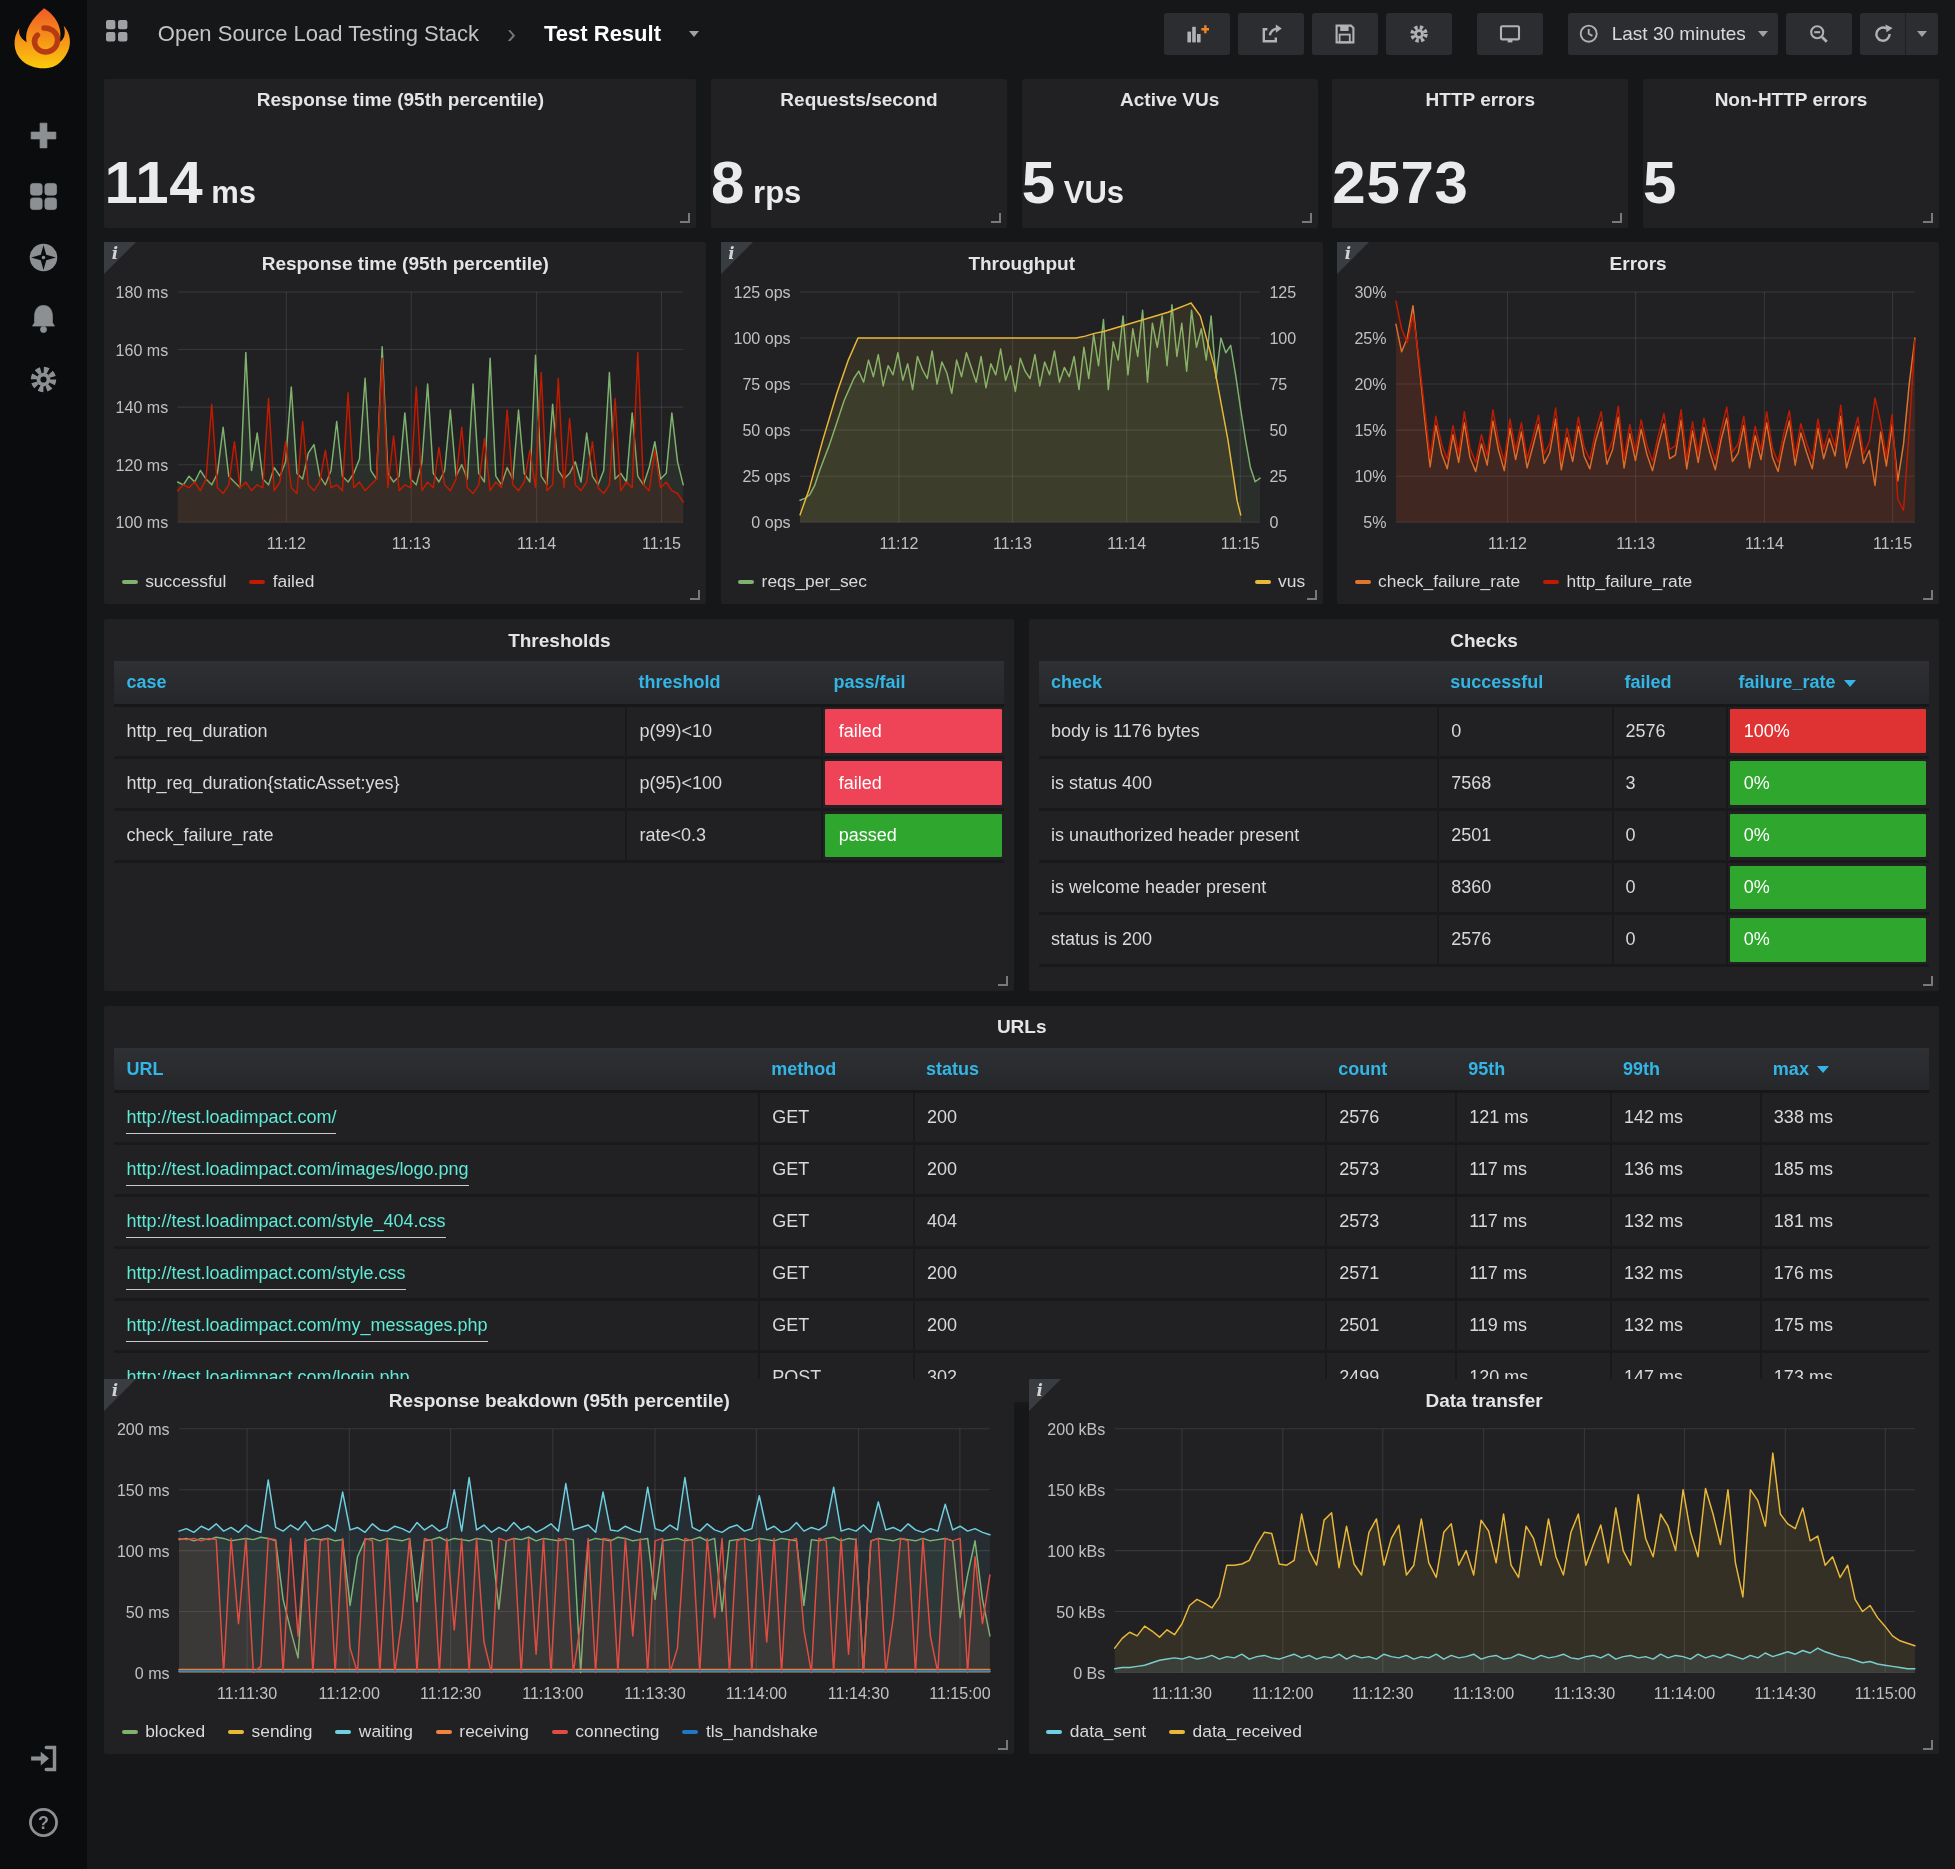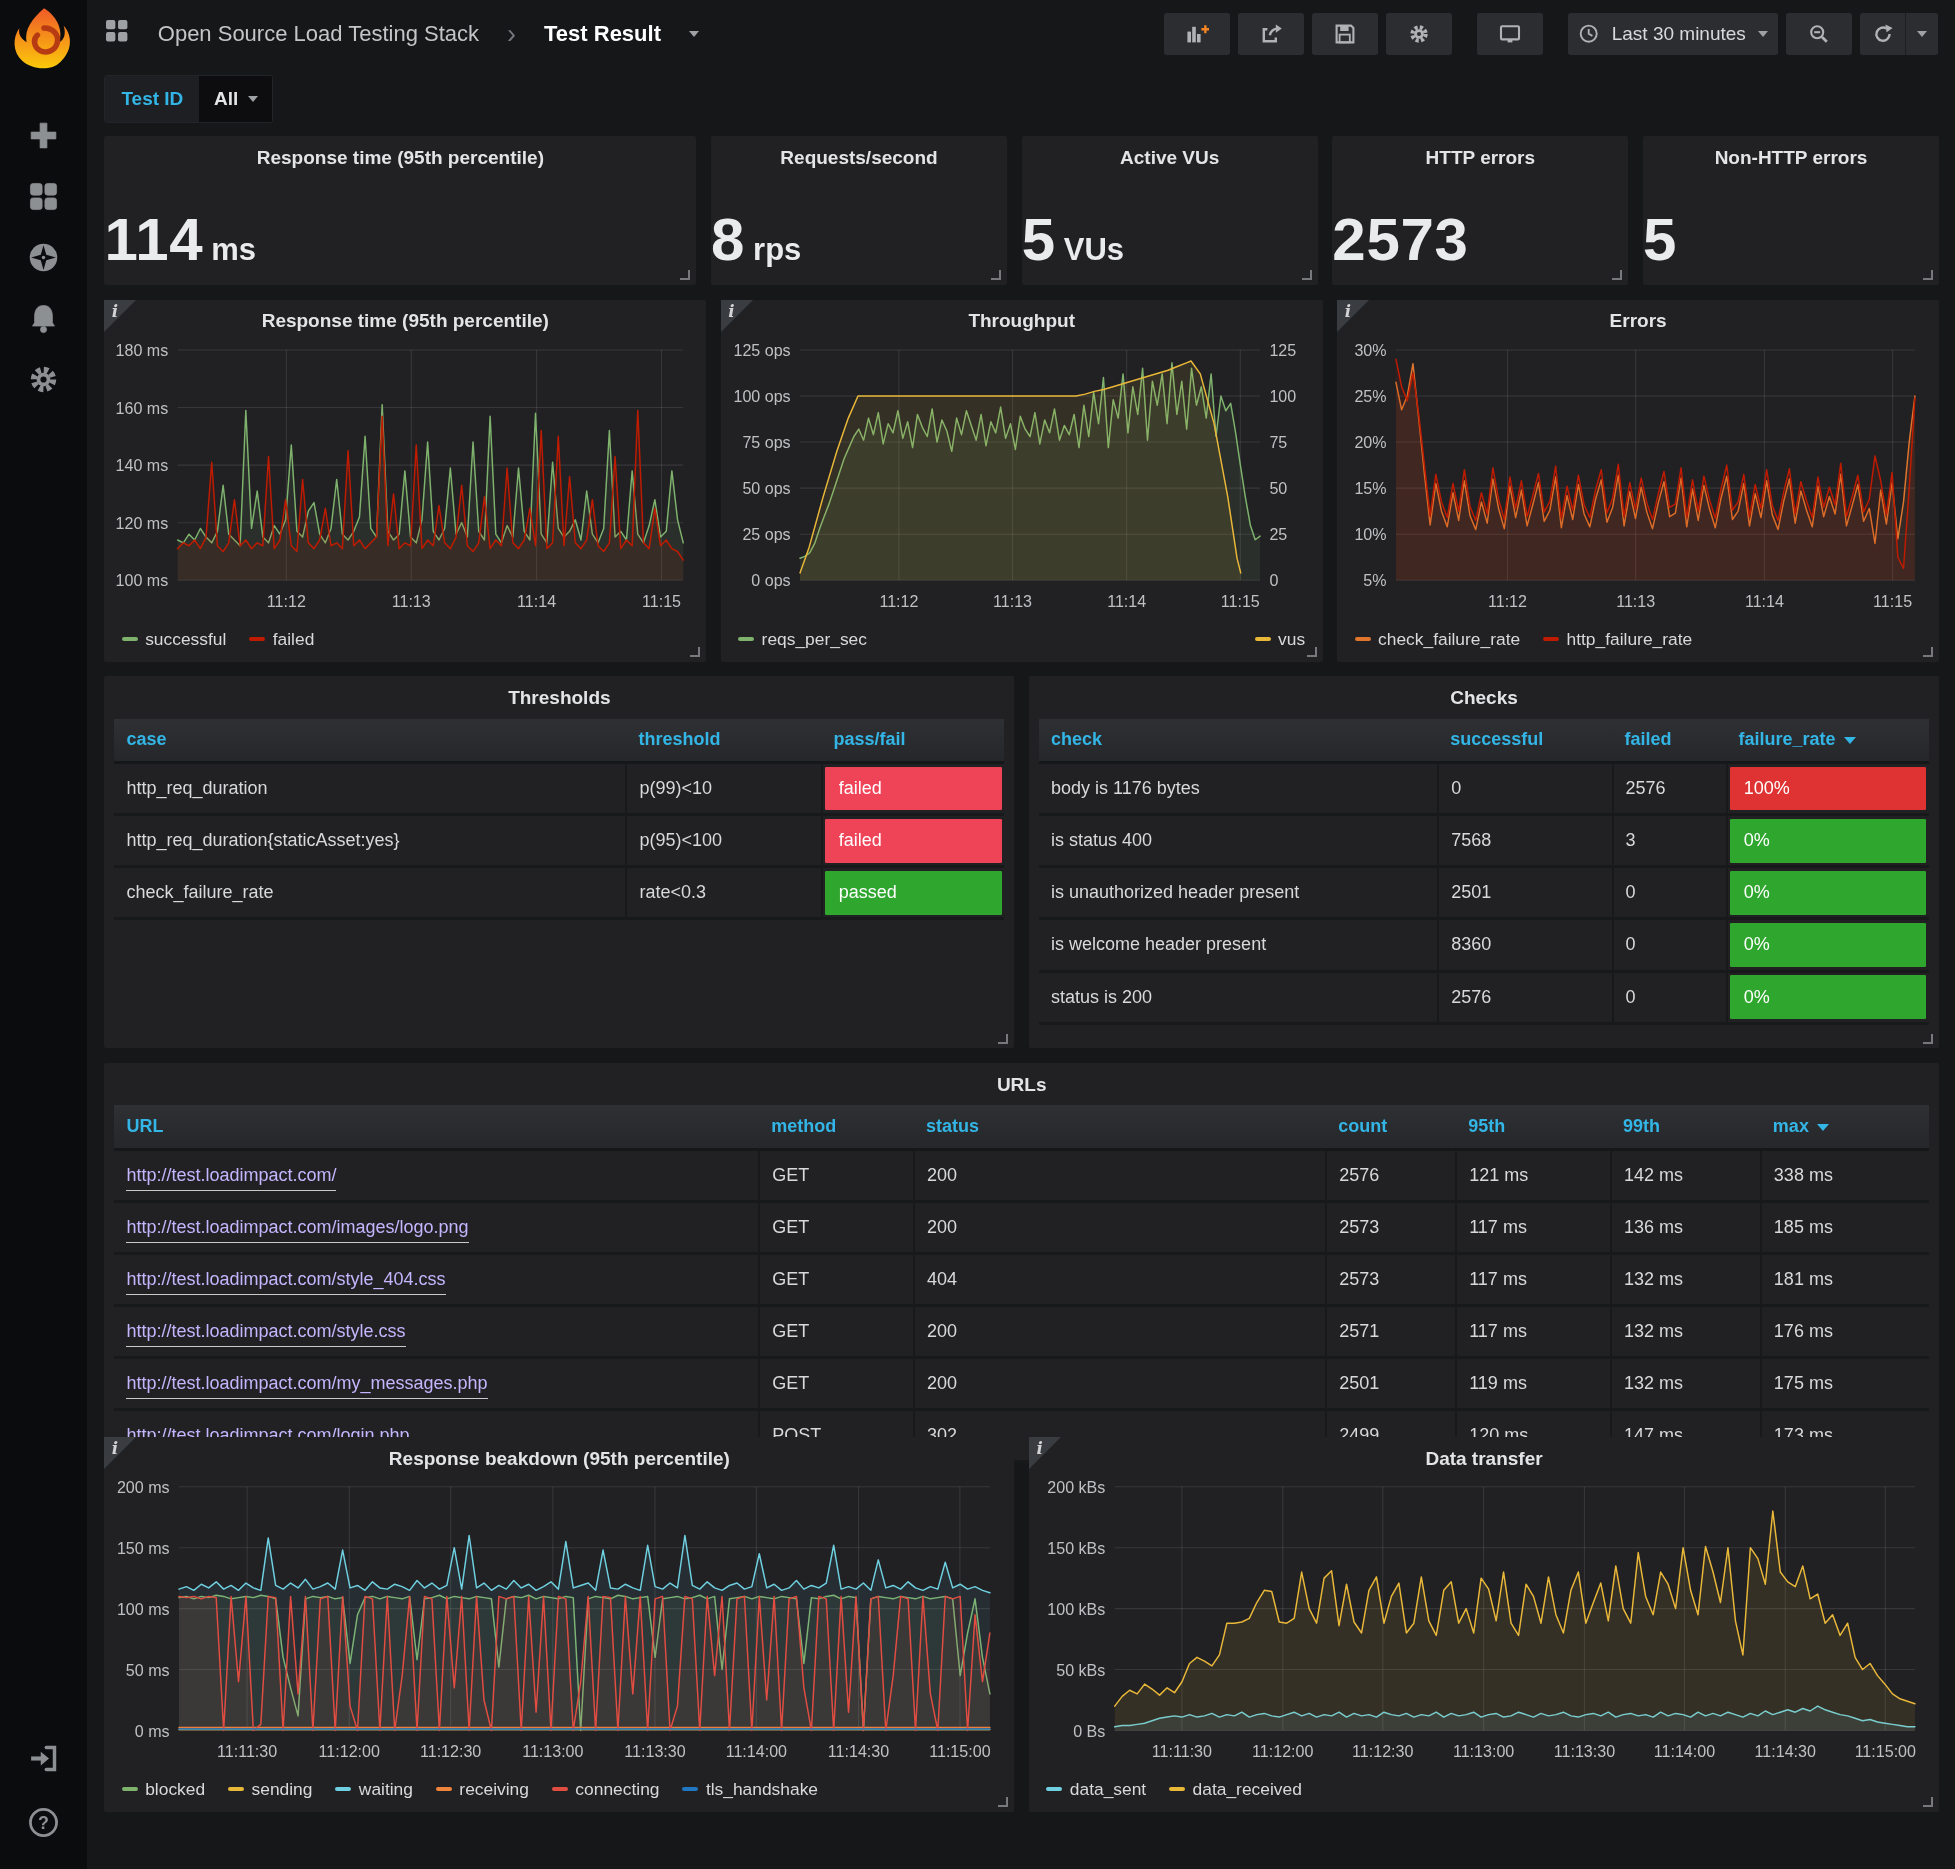--- a/index.html
+++ b/index.html
@@ -82,21 +82,21 @@
   .sort-caret{display:inline-block;margin-left:8px;width:0;height:0;border-left:6px solid transparent;
               border-right:6px solid transparent;border-top:7.4px solid #33b5e5;vertical-align:middle;}
   .t-thresholds th:nth-child(1){width:59.5%;} .t-thresholds th:nth-child(2){width:21%;}
   .t-thresholds th:nth-child(3){width:19.5%;}
   .t-checks th:nth-child(1){width:47%;} .t-checks th:nth-child(2){width:19%;}
   .t-checks th:nth-child(3){width:11.5%;} .t-checks th:nth-child(4){width:22.5%;}
   .t-urls th:nth-child(1){width:37.5%;} .t-urls th:nth-child(2){width:8%;}
   .t-urls th:nth-child(3){width:23.5%;} .t-urls th:nth-child(4){width:6.5%;}
   .t-urls th:nth-child(5){width:8%;} .t-urls th:nth-child(6){width:7.7%;}
   .t-urls th:nth-child(7){width:8.8%;}
-  .url-link{color:#c4b5fd;text-decoration:none;border-bottom:1.3px solid #c9cacc;padding-bottom:5.4px;cursor:pointer;}
+  .url-link{color:#5eead4;text-decoration:none;border-bottom:1.3px solid #c9cacc;padding-bottom:5.4px;cursor:pointer;}
   .sic{fill:#8d9093;stroke:#8d9093;}
 </style>
 </head>
 <body>
 
 <div class="app">
 
   <aside class="sidebar">
     <div class="logo">
       <svg viewBox="0 0 64 64">
@@ -244,29 +244,20 @@
               <polygon points="24,4 36,10 26,17" fill="#b0b2b5"></polygon>
               </svg>
           </div>
           <div class="seg">
             <span class="caret small"></span>
           </div>
         </div>
       </div>
     </div>
 
-    <div class="submenu">
-      <div class="testid">
-        <span class="lbl">Test ID</span>
-        <span class="val">
-          <span>All</span>
-          <span class="caret small"></span>
-        </span>
-      </div>
-    </div>
 
     <div class="dash">
 
       <div class="row stats">
         <div class="panel stat">
           <div class="ptitle">Response time (95th percentile)</div>
           <div class="stat-value">
               <span class="stat-inner">
             <span class="stat-num">114</span>
             <span class="stat-unit">ms</span>

